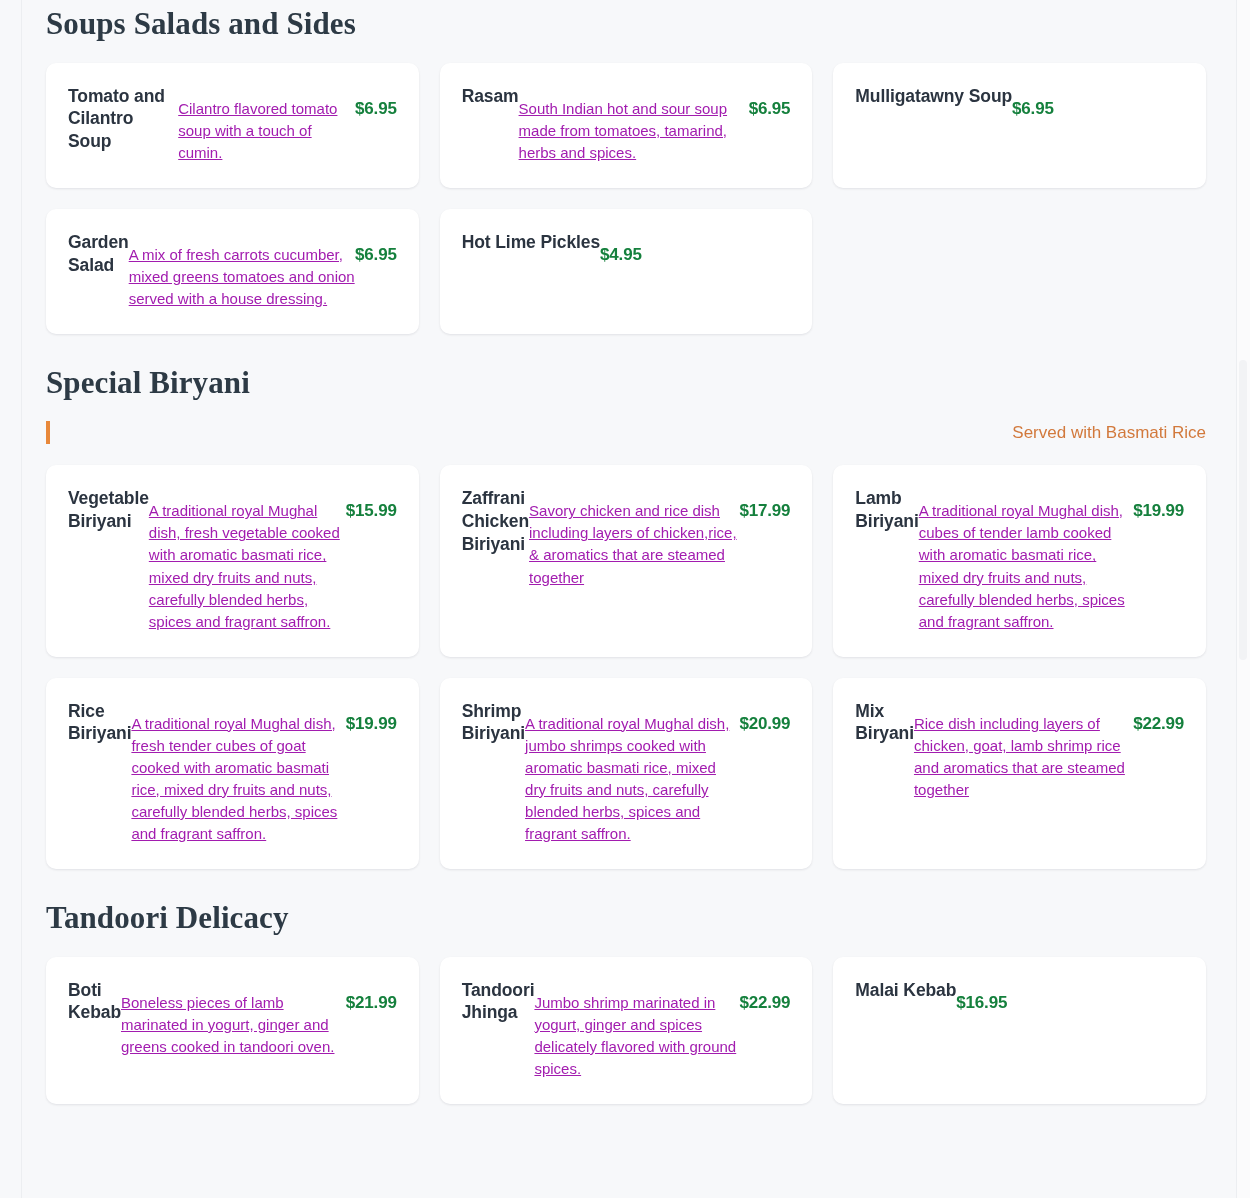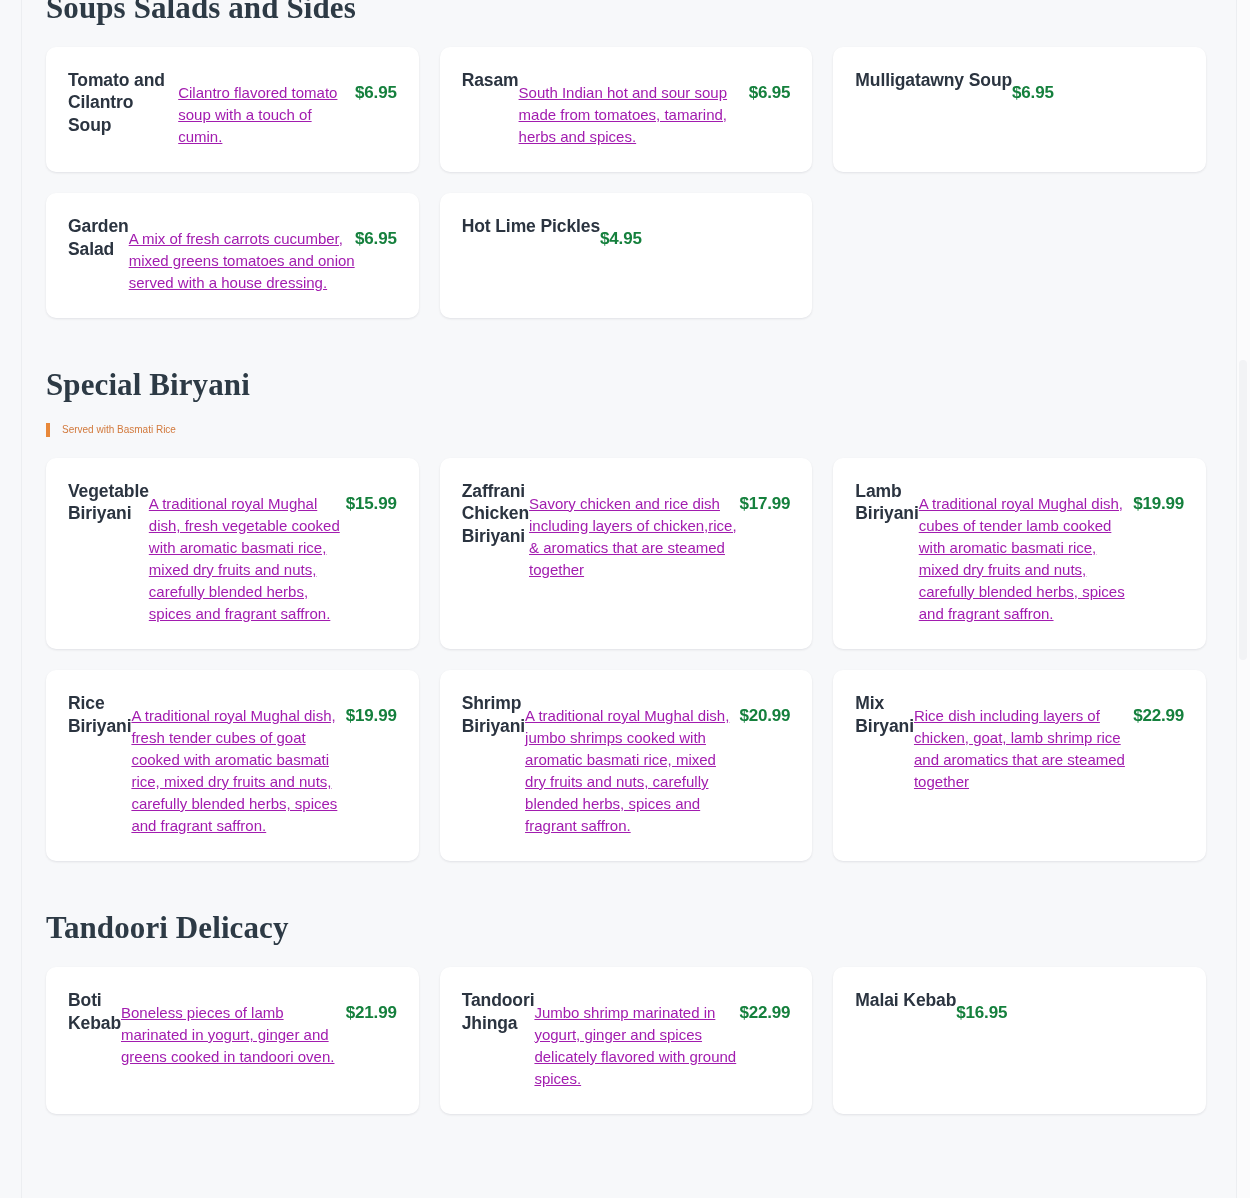--- a/index.html
+++ b/index.html
@@ -49,44 +49,45 @@
     top: 360px;
     width: 8px;
     height: 300px;
     border-radius: 4px;
     background: #f2f3f5;
   }
 
   .content {
     position: absolute;
     left: 22px;
-    top: 0;
+    top: 16px;
     width: 1208px;
     padding: 0 24px;
   }
 
   
   .section { margin-bottom: 4px; }
 
   .section-title {
     font-family: "Liberation Serif", serif;
     font-weight: 700;
     font-size: 31px;
     line-height: 1.15;
     color: #2d3a45;
     letter-spacing: 0.1px;
   }
 
   .section-note {
     margin-top: 20px;
     padding-left: 12px;
     border-left: 4px solid #e8883a;
-    font-size: 10px;
+    font-size: 17px;
     line-height: 1.4;
     color: #d2793c;
+    text-align: right;
   }
 
   
   .card-grid {
     display: grid;
     grid-template-columns: repeat(3, 1fr);
     column-gap: 21px;
     row-gap: 21px;
     margin-top: 21px;
   }
@@ -121,21 +122,21 @@
     margin-top: 14px;
     font-size: 17px;
     font-weight: 700;
     color: #15803d;
     letter-spacing: -0.2px;
   }
 
   .card-desc:empty { display: none; }
 
   
-  .section + .section { margin-top: 49px; }
+  .section + .section { margin-top: 31px; }
   #section-0 { padding-top: 0; }
   #section-0 .section-title {
     position: relative;
     top: -10px;
   }
   #section-0 .card-grid { margin-top: 11px; }
 </style>
 </head>
 <body>
 

